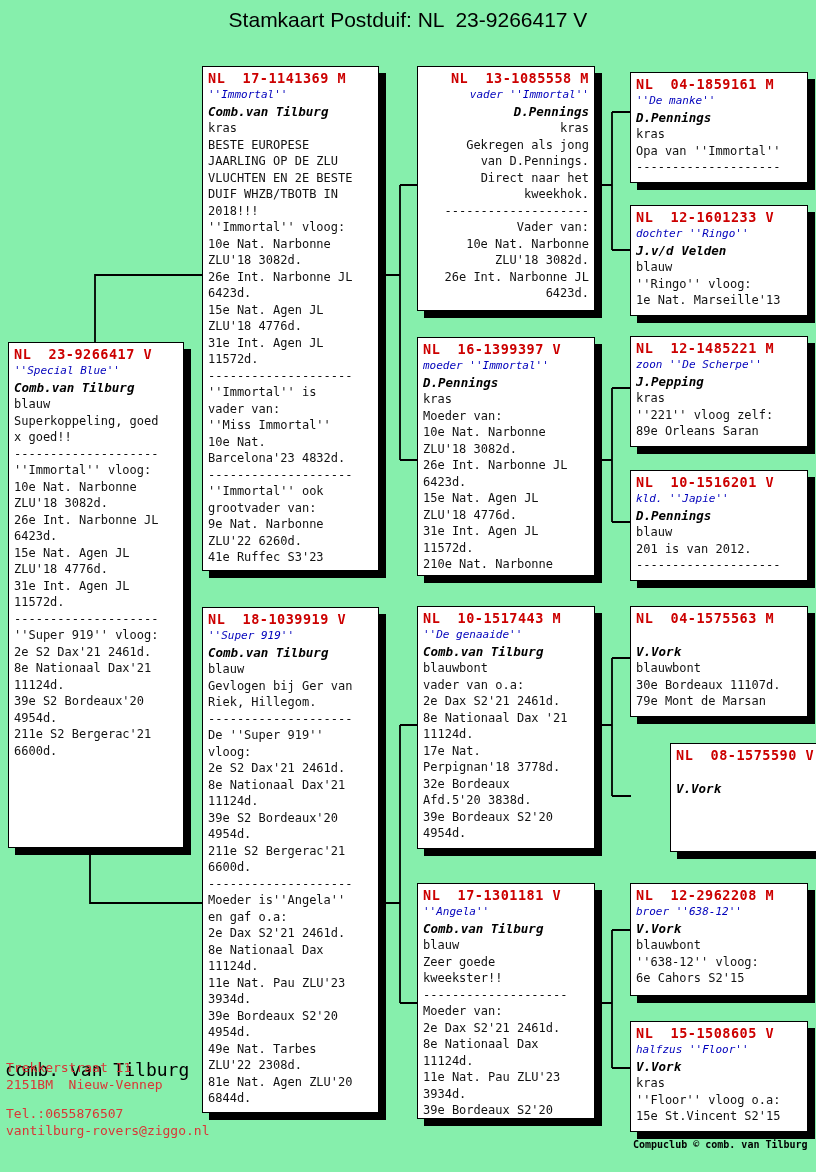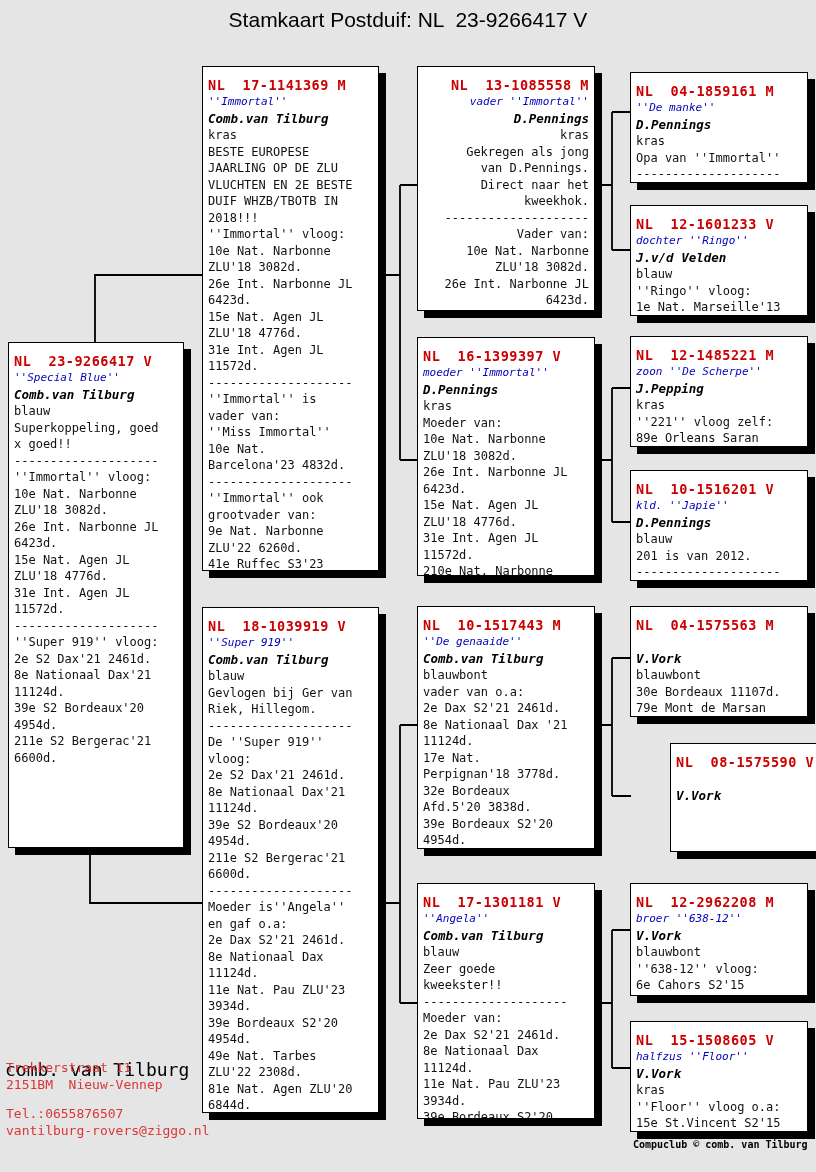--- a/index.html
+++ b/index.html
@@ -1,22 +1,22 @@
 <!DOCTYPE html>
 <html><head>
 <meta charset="utf-8">
 <style>
   html,body{margin:0;padding:0;background:#fff;}
-  #card{position:relative;width:816px;height:1172px;background:#e5e5e5;overflow:hidden;
+  #card{position:relative;width:816px;height:1172px;background:#86efac;overflow:hidden;
         font-family:"DejaVu Sans Mono",monospace;}
   #title{position:absolute;left:0;top:8px;width:816px;text-align:center;
          font-family:"Liberation Sans",sans-serif;font-size:21px;color:#000;white-space:pre;}
   #connectors{position:absolute;left:0;top:0;}
   .pbox{position:absolute;background:#fff;border:1.5px solid #000;box-shadow:7px 7px 0 #000;
-        padding:10px 5px;box-sizing:border-box;overflow:hidden;
+        padding:3px 5px;box-sizing:border-box;overflow:hidden;
         font-size:12px;line-height:16.5px;color:#111;}
   .ring{color:#cc0000;font-weight:bold;font-size:13.5px;letter-spacing:.5px;white-space:pre;height:17px;}
   .name{color:#0000bb;font-weight:normal;font-style:italic;font-size:11px;white-space:pre;height:16.5px;}
   .owner{color:#000;font-weight:bold;font-style:italic;font-size:12.5px;white-space:pre;height:16.5px;}
   .body{white-space:pre;}
   
   .b-subject{left:8px;top:342px;width:176px;height:506px;}
   .b-father {left:202px;top:66px;width:177px;height:505px;}
   .b-mother {left:202px;top:607px;width:177px;height:506px;}
   .b-ff {left:417px;top:66px;width:178px;height:245px;text-align:right;}

